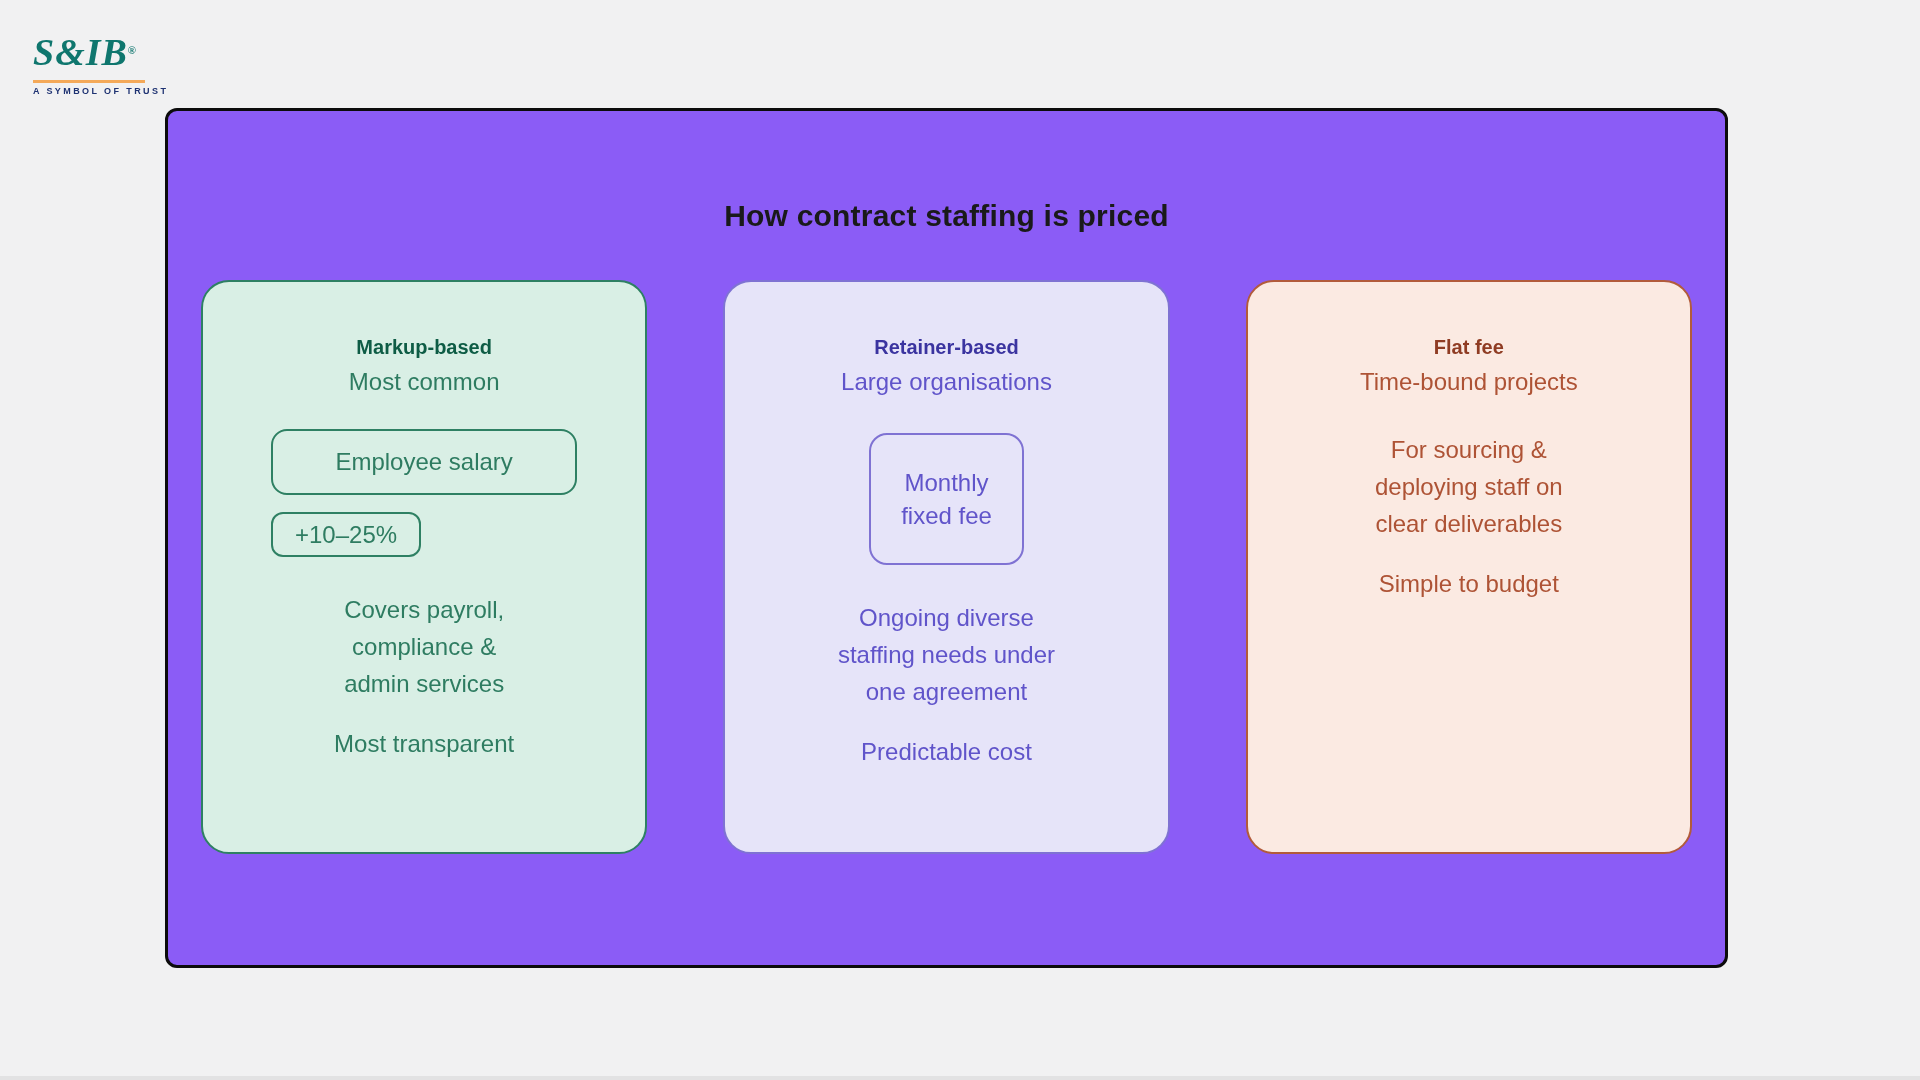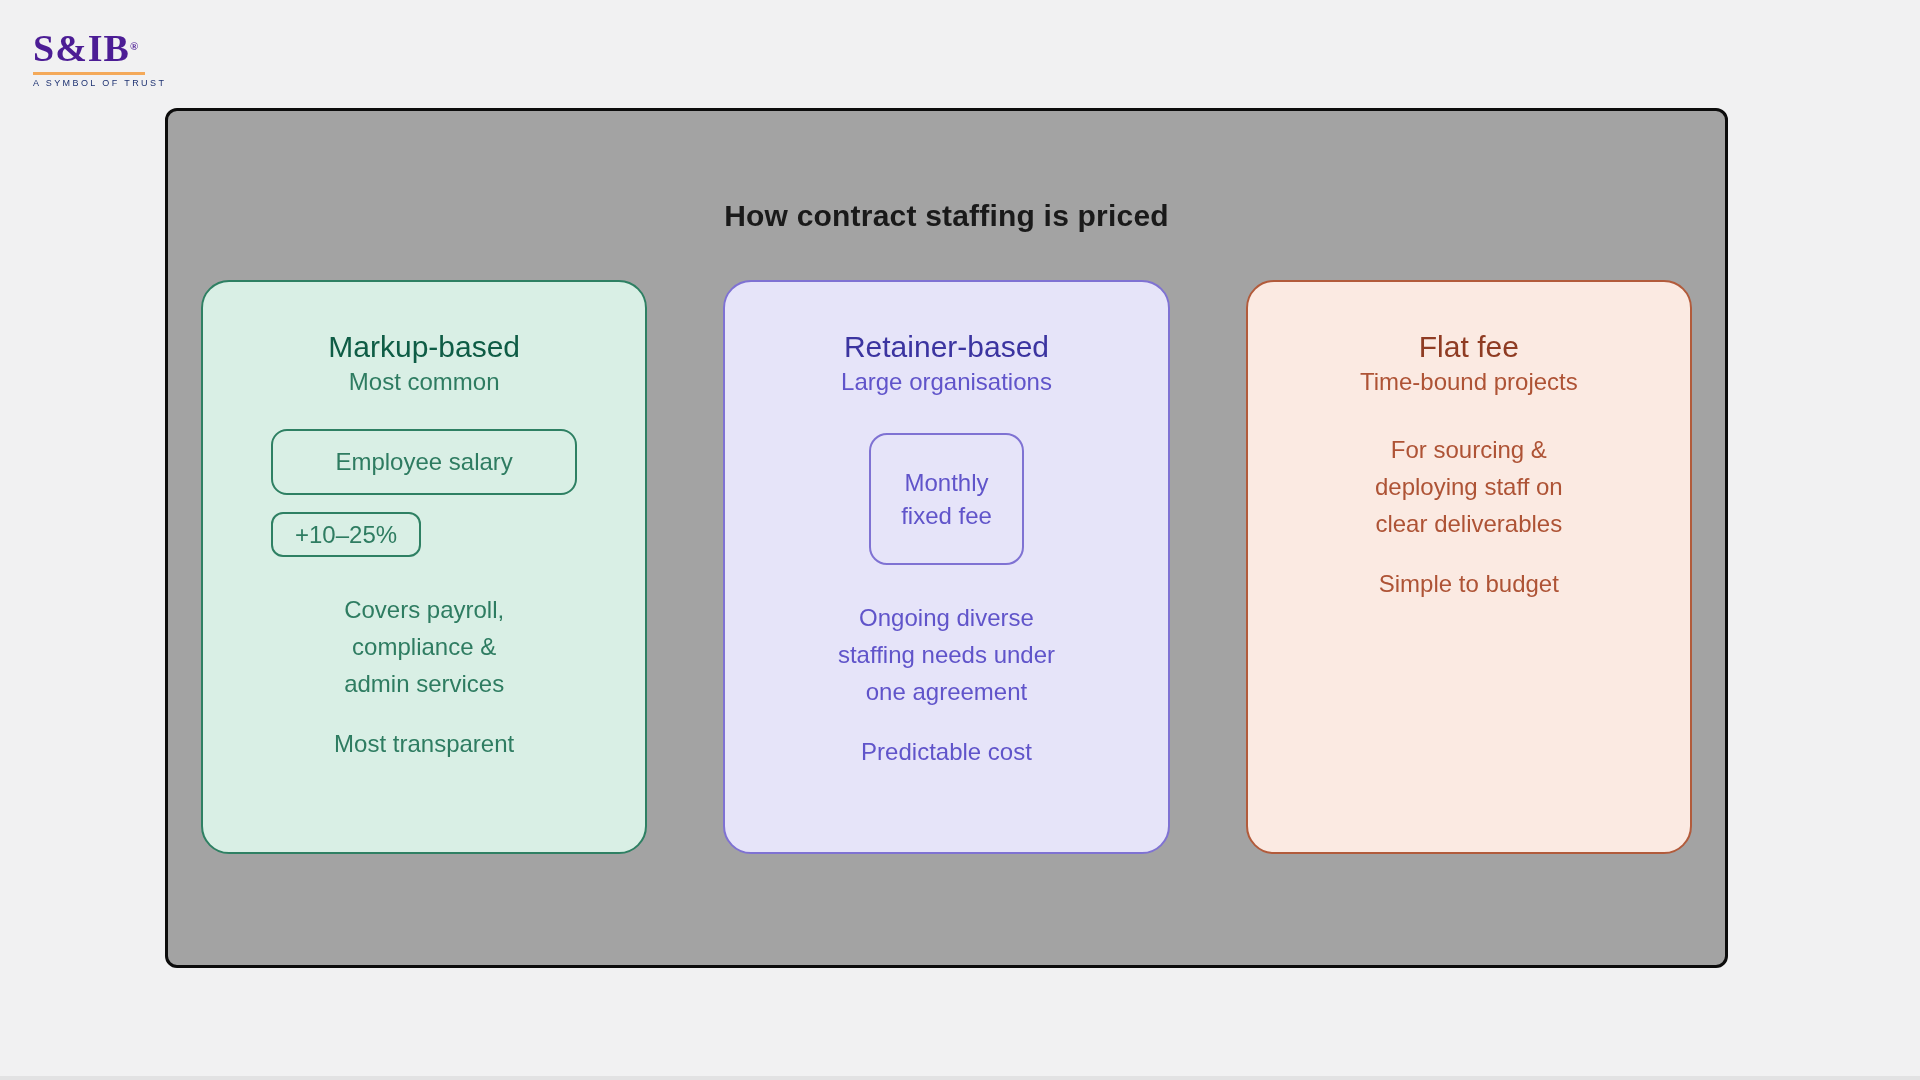--- a/index.html
+++ b/index.html
@@ -15,53 +15,54 @@
   .logo {
     position: absolute;
     left: 33px; top: 26px;
     width: 130px;
     text-align: left;
   }
   .logo-word {
     font-family: "Liberation Serif", "DejaVu Serif", serif;
     font-weight: 700;
     font-size: 38px;
-    line-height: 44px;
-    color: #4c1d95;
+    line-height: 52px;
+    color: #0f766e;
     letter-spacing: 1px;
     position: relative;
     display: inline-block;
+    font-style: italic;
   }
   .logo-reg {
     font-size: 11px;
     vertical-align: top;
     position: relative;
     top: -2px;
     letter-spacing: 0;
   }
   .logo-rule {
     width: 112px; height: 3px;
     background: #f4a959;
     margin-top: 2px;
   }
   .logo-tagline {
     margin-top: 3px;
     font-size: 9px;
-    font-weight: 400;
+    font-weight: 700;
     letter-spacing: 2.4px;
     color: #1e3272;
     white-space: nowrap;
   }
 
   
   .panel {
     position: absolute;
     left: 165px; top: 108px;
     width: 1563px; height: 860px;
-    background: #a3a3a3;
+    background: #8b5cf6;
     border: 3px solid #0c0c0c;
     border-radius: 12px;
   }
   .panel-title {
     position: absolute;
     left: 0; right: 0;
     top: 88px;
     text-align: center;
     font-size: 30px;
     font-weight: 700;
@@ -81,22 +82,22 @@
     height: 574px;
     border-radius: 28px;
     border: 2px solid;
     display: flex;
     flex-direction: column;
     align-items: center;
     text-align: center;
   }
   .card-title {
     margin-top: 46px;
-    font-size: 30px;
-    font-weight: 400;
+    font-size: 20px;
+    font-weight: 700;
     line-height: 38px;
   }
   .card-subtitle {
     margin-top: 0;
     font-size: 24px;
     line-height: 31px;
   }
   .pill-main {
     margin-top: 32px;
     width: 306px;

